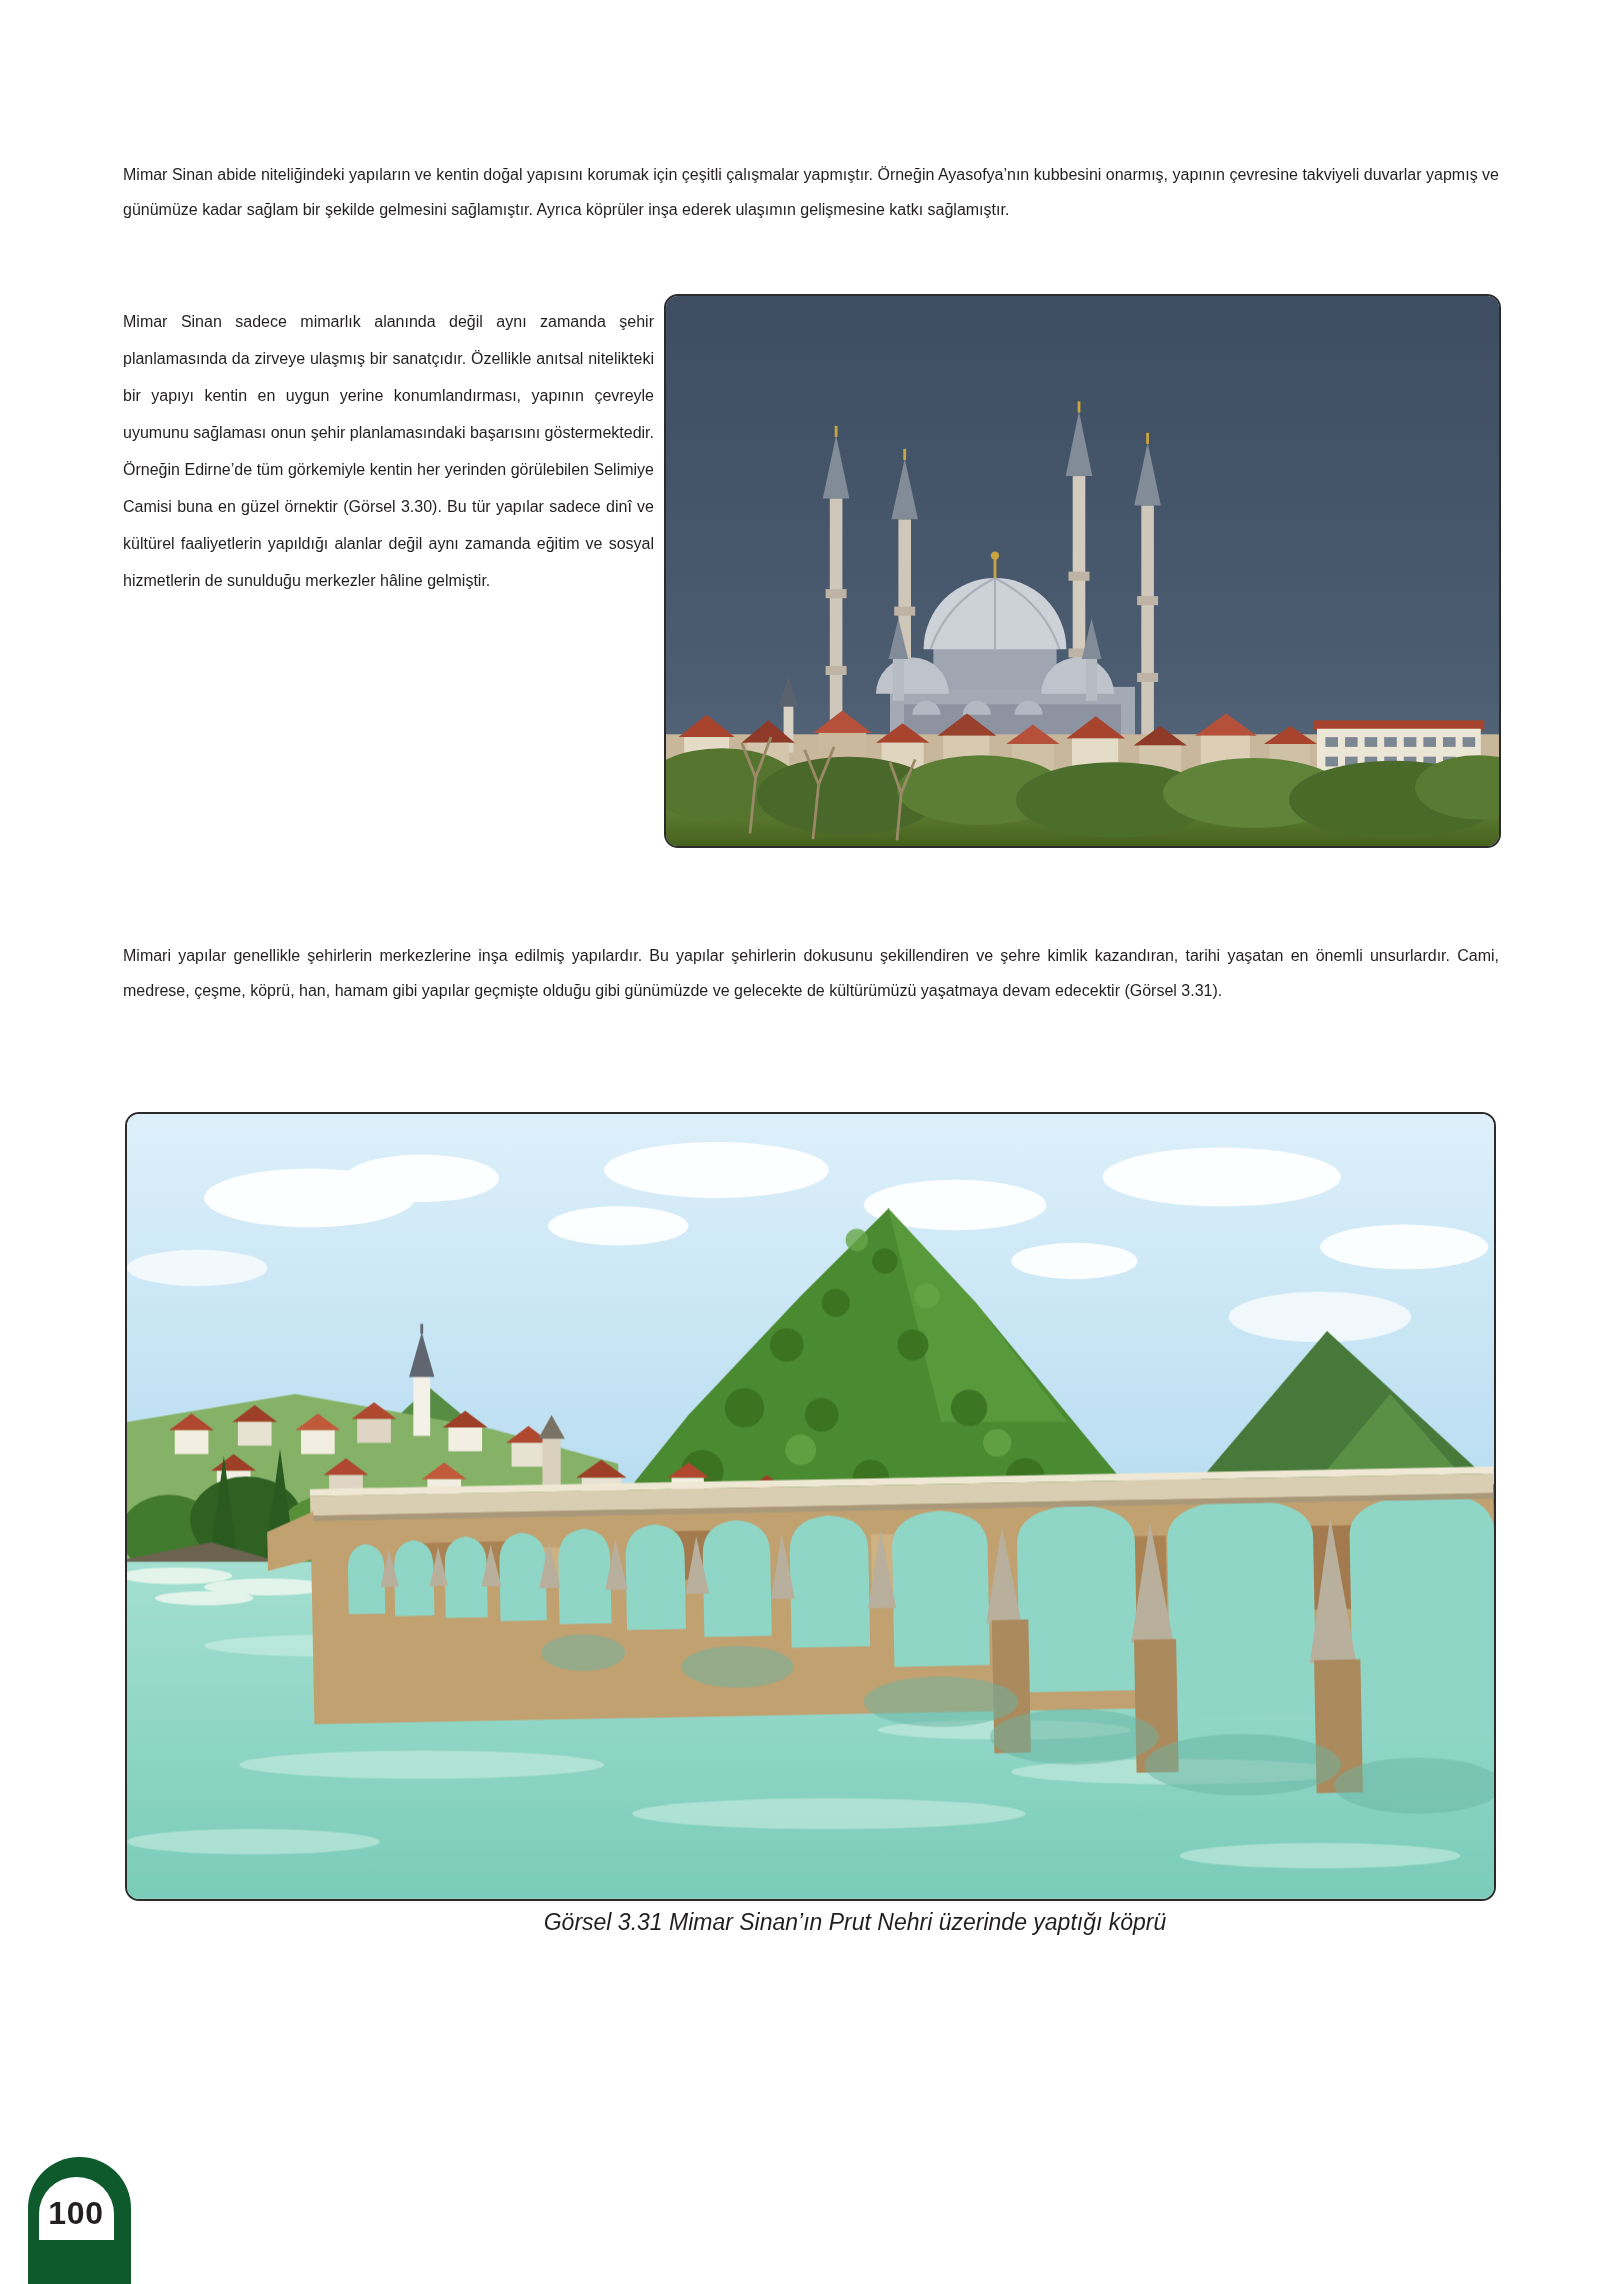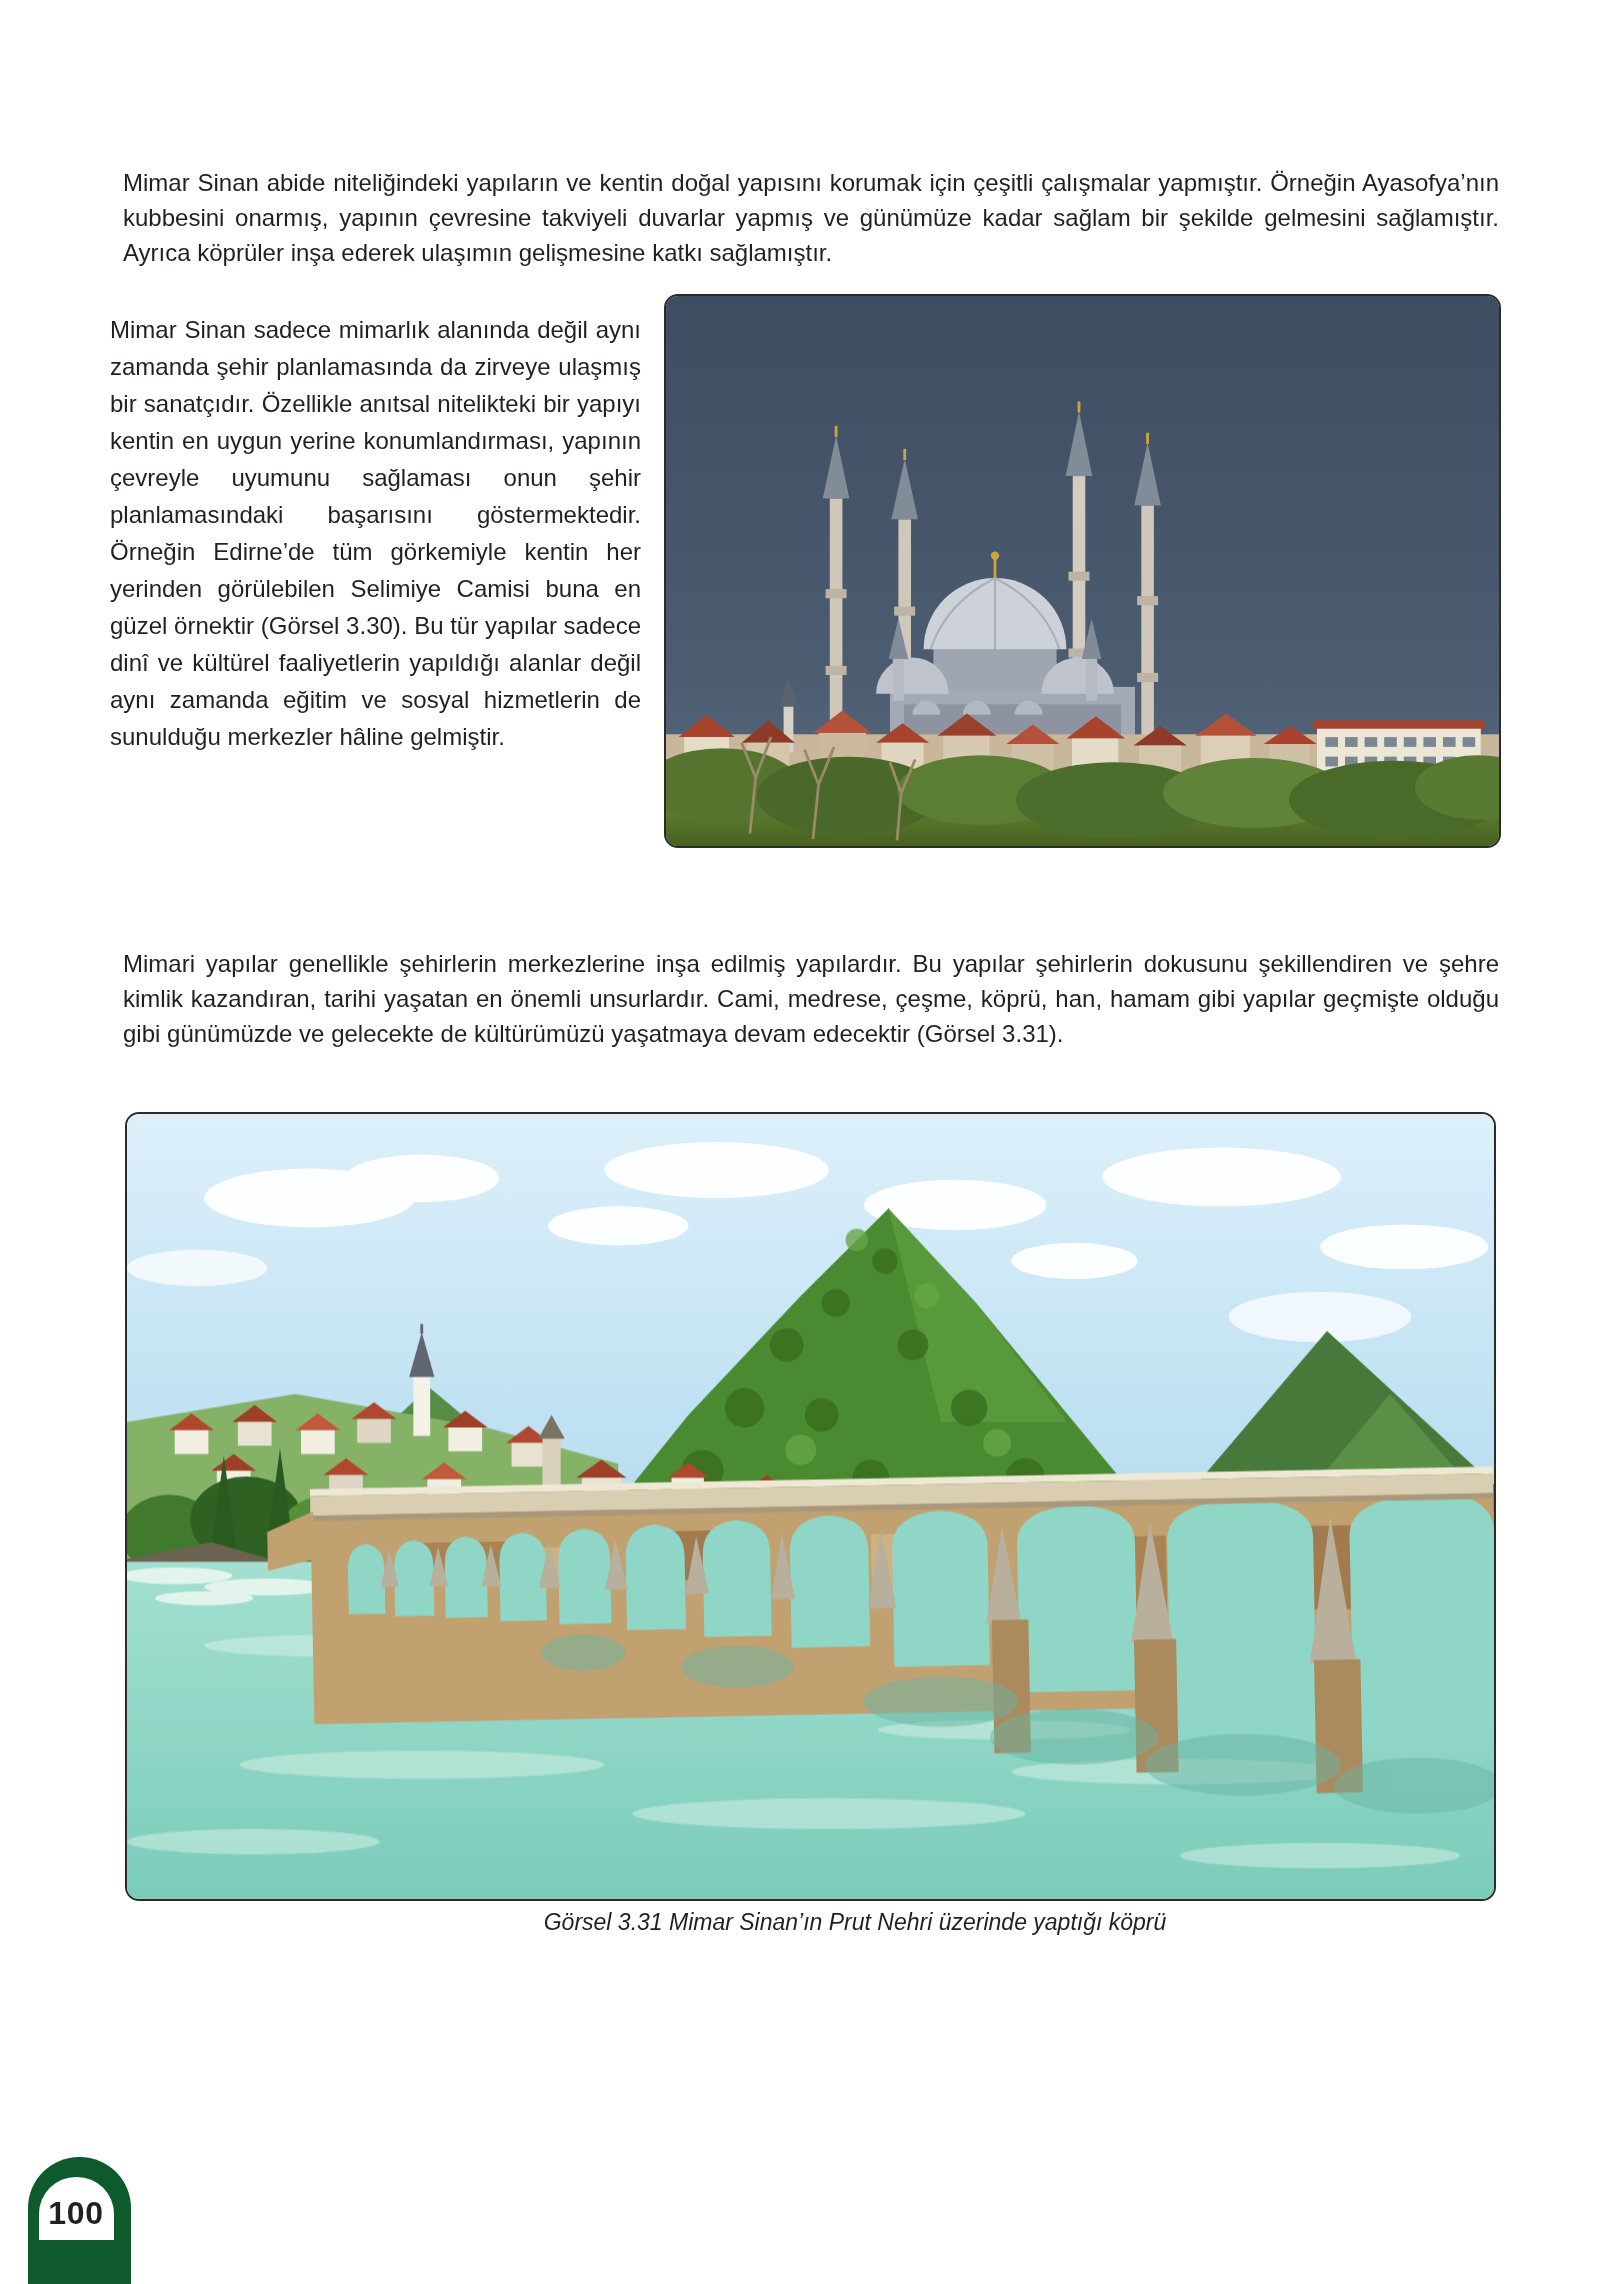--- a/index.html
+++ b/index.html
@@ -1,25 +1,25 @@
 <!DOCTYPE html>
 <html lang="tr" style="font-size:11.2px"><head>
 <meta charset="utf-8">
 <style>
   html,body{margin:0;padding:0;}
   body{
     width:1620px;height:2284px;position:relative;background:#ffffff;
     font-family:"Liberation Sans",sans-serif;color:#231f20;overflow:hidden;
   }
   .para{
-    position:absolute;font-size:24px;line-height:35px;text-align:justify;
+    position:absolute;font-size:16px;line-height:35px;text-align:justify;
     color:#231f20;
   }
   #para-intro{left:123px;top:141px;width:1376px;}
-  #para-column{left:110px;top:287px;width:531px;line-height:37px;}
+  #para-column{left:123px;top:287px;width:531px;line-height:37px;}
   #para-city{left:123px;top:922px;width:1376px;}
 
   figure{margin:0;padding:0;position:absolute;}
   .photo-frame{
     border:2.1px solid #2b2b2b;border-radius:14px;overflow:hidden;
     box-sizing:border-box;background:#ddd;
   }
   #figure-1{left:664px;top:294px;width:837px;}
   #figure-1 .photo-frame{width:837px;height:554px;}
   #figure-2{left:125px;top:1112px;width:1460px;}

